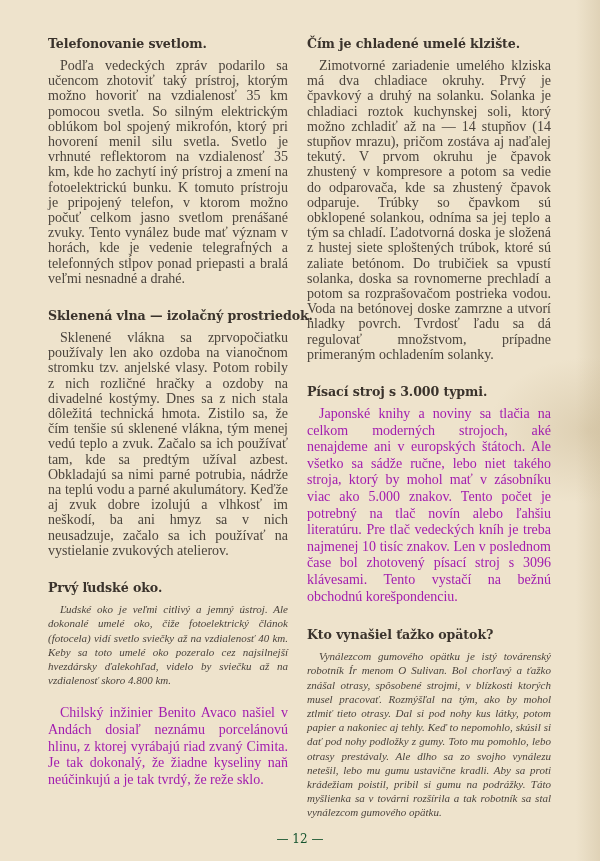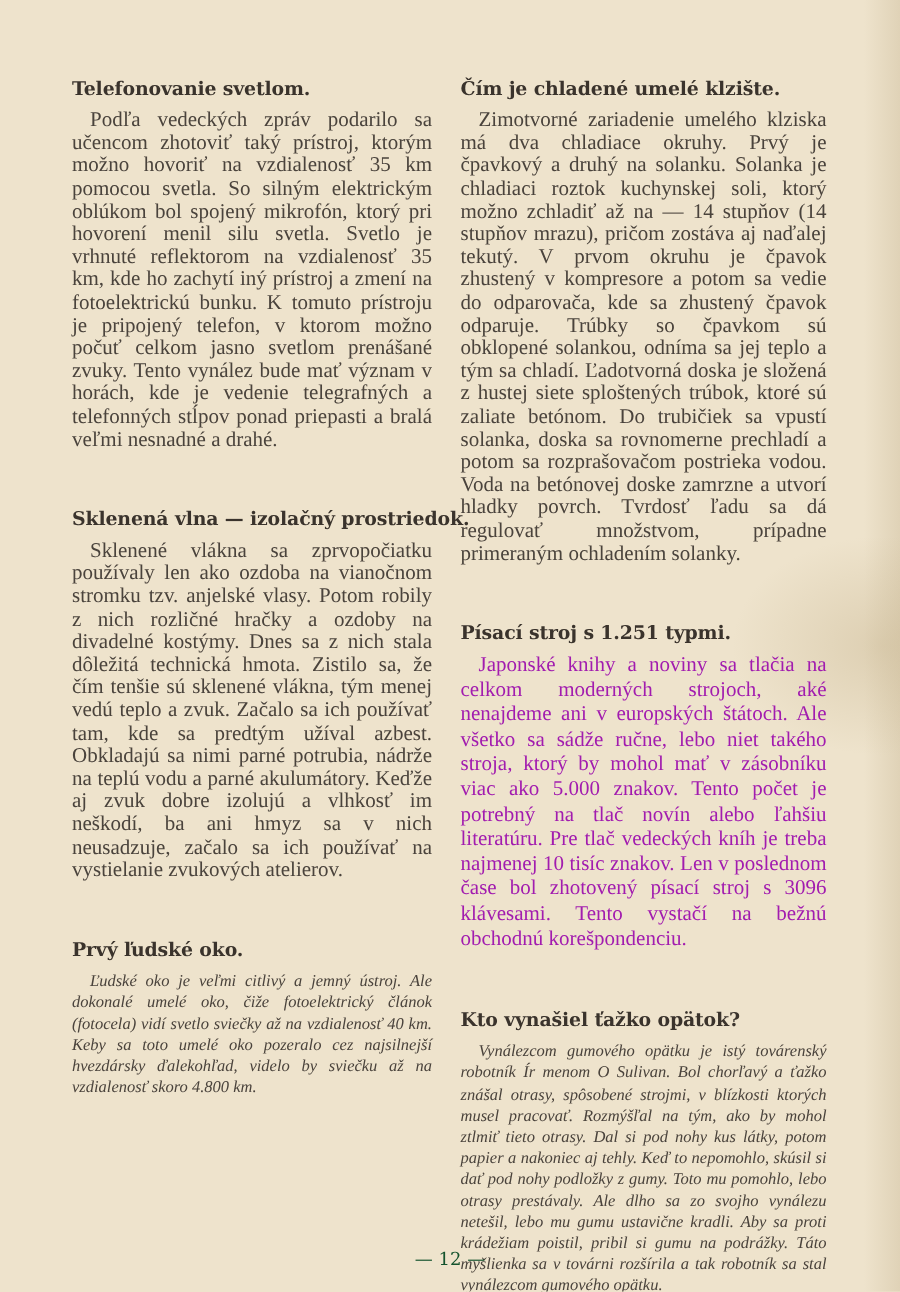--- a/index.html
+++ b/index.html
@@ -10,21 +10,21 @@
         radial-gradient(ellipse at 98% 50%, rgba(190,170,130,0.35) 0%, rgba(190,170,130,0) 12%),
         linear-gradient(90deg, rgba(0,0,0,0) 96%, rgba(180,160,120,0.25) 100%);
       color: #3b3530;
       font-family: "DejaVu Serif", "Liberation Serif", serif;
       position: relative;
     }
     .page { position: absolute; left: 0; top: 0; width: 600px; height: 861px; }
     .col { position: absolute; top: 36px; }
     .col-left { left: 48px; width: 240px; }
     .col-right { left: 307px; width: 244px; }
-    .article { margin-bottom: 0; margin-top: 15px; }
+    .article { margin-bottom: 0; }
     h2 {
       font-family: "DejaVu Serif", serif;
       font-weight: bold;
       font-size: 12.6px;
       margin: 0 0 7px 0;
       color: #3a332c;
       letter-spacing: -0.1px;
       white-space: nowrap;
     }
     p {
@@ -71,31 +71,32 @@
       <h2>Sklenená vlna — izolačný prostriedok.</h2>
       <p>Sklenené vlákna sa zprvopočiatku používaly len ako ozdoba na vianočnom stromku tzv. anjelské vlasy. Potom robily z nich rozličné hračky a ozdoby na divadelné kostýmy. Dnes sa z nich stala dôležitá technická hmota. Zistilo sa, že čím tenšie sú sklenené vlákna, tým menej vedú teplo a zvuk. Začalo sa ich používať tam, kde sa predtým užíval azbest. Obkladajú sa nimi parné potrubia, nádrže na teplú vodu a parné akulumátory. Keďže aj zvuk dobre izolujú a vlhkosť im neškodí, ba ani hmyz sa v nich neusadzuje, začalo sa ich používať na vystielanie zvukových atelierov.</p>
     </div>
     <div class="gap-lg"></div>
     <div class="article">
       <h2>Prvý ľudské oko.</h2>
       <p class="small">Ľudské oko je veľmi citlivý a jemný ústroj. Ale dokonalé umelé oko, čiže fotoelektrický článok (fotocela) vidí svetlo sviečky až na vzdialenosť 40 km. Keby sa toto umelé oko pozeralo cez najsilnejší hvezdársky ďalekohľad, videlo by sviečku až na vzdialenosť skoro 4.800 km.</p>
     </div>
     <div class="gap-md"></div>
     <div class="article">
+      <p class="large">Chilský inžinier Benito Avaco našiel v Andách dosiaľ neznámu porcelánovú hlinu, z ktorej vyrábajú riad zvaný Cimita. Je tak dokonalý, že žiadne kyseliny naň neúčinkujú a je tak tvrdý, že reže sklo.</p>
     </div>
   </div>
 
   <div class="col col-right">
     <div class="article">
       <h2>Čím je chladené umelé klzište.</h2>
       <p>Zimotvorné zariadenie umelého klziska má dva chladiace okruhy. Prvý je čpavkový a druhý na solanku. Solanka je chladiaci roztok kuchynskej soli, ktorý možno zchladiť až na — 14 stupňov (14 stupňov mrazu), pričom zostáva aj naďalej tekutý. V prvom okruhu je čpavok zhustený v kompresore a potom sa vedie do odparovača, kde sa zhustený čpavok odparuje. Trúbky so čpavkom sú obklopené solankou, odníma sa jej teplo a tým sa chladí. Ľadotvorná doska je složená z hustej siete sploštených trúbok, ktoré sú zaliate betónom. Do trubičiek sa vpustí solanka, doska sa rovnomerne prechladí a potom sa rozprašovačom postrieka vodou. Voda na betónovej doske zamrzne a utvorí hladky povrch. Tvrdosť ľadu sa dá regulovať množstvom, prípadne primeraným ochladením solanky.</p>
     </div>
     <div class="gap-lg"></div>
     <div class="article">
-      <h2>Písací stroj s 1.251 typmi.</h2>
+      <h2>Písací stroj s 3.000 typmi.</h2>
       <p class="large">Japonské knihy a noviny sa tlačia na celkom moderných strojoch, aké nenajdeme ani v europských štátoch. Ale všetko sa sádže ručne, lebo niet takého stroja, ktorý by mohol mať v zásobníku viac ako 5.000 znakov. Tento počet je potrebný na tlač novín alebo ľahšiu literatúru. Pre tlač vedeckých kníh je treba najmenej 10 tisíc znakov. Len v poslednom čase bol zhotovený písací stroj s 3096 klávesami. Tento vystačí na bežnú obchodnú korešpondenciu.</p>
     </div>
     <div class="gap-lg"></div>
     <div class="article">
       <h2>Kto vynašiel ťažko opätok?</h2>
       <p class="small">Vynálezcom gumového opätku je istý továrenský robotník Ír menom O Sulivan. Bol chorľavý a ťažko znášal otrasy, spôsobené strojmi, v blízkosti ktorých musel pracovať. Rozmýšľal na tým, ako by mohol ztlmiť tieto otrasy. Dal si pod nohy kus látky, potom papier a nakoniec aj tehly. Keď to nepomohlo, skúsil si dať pod nohy podložky z gumy. Toto mu pomohlo, lebo otrasy prestávaly. Ale dlho sa zo svojho vynálezu netešil, lebo mu gumu ustavične kradli. Aby sa proti krádežiam poistil, pribil si gumu na podrážky. Táto myšlienka sa v továrni rozšírila a tak robotník sa stal vynálezcom gumového opätku.</p>
     </div>
   </div>
 
   <div class="footer">— 12 —</div>

